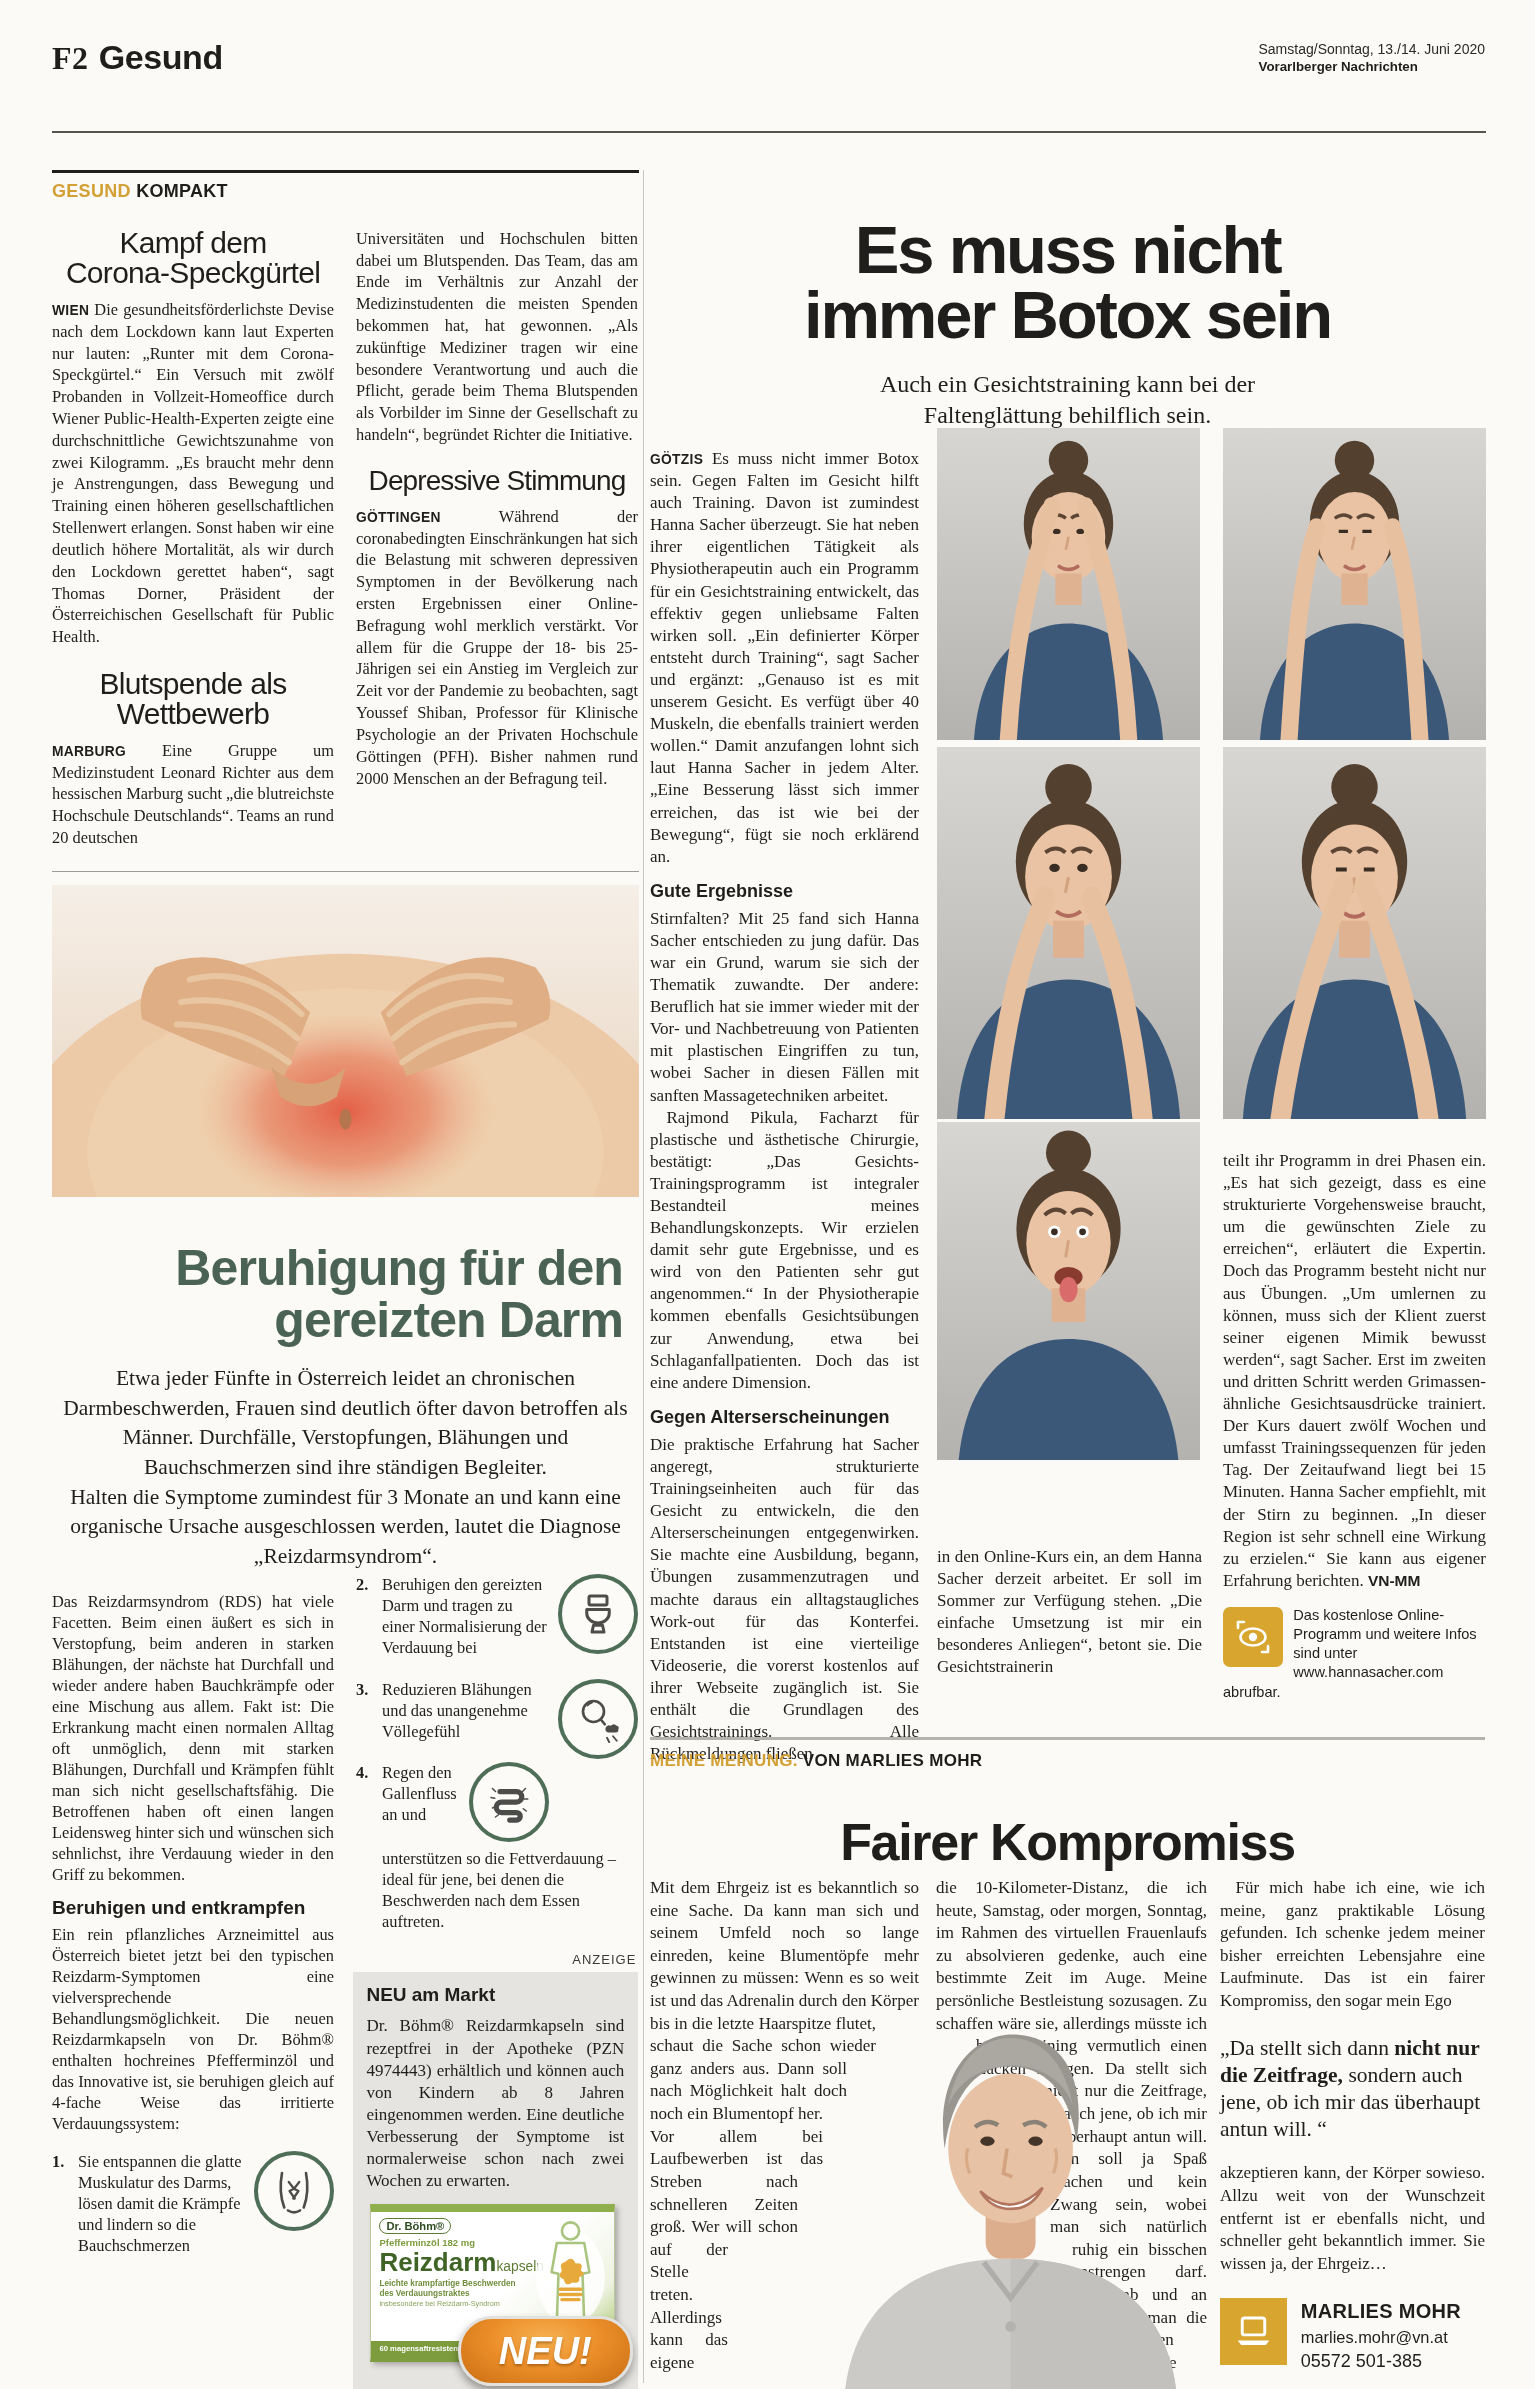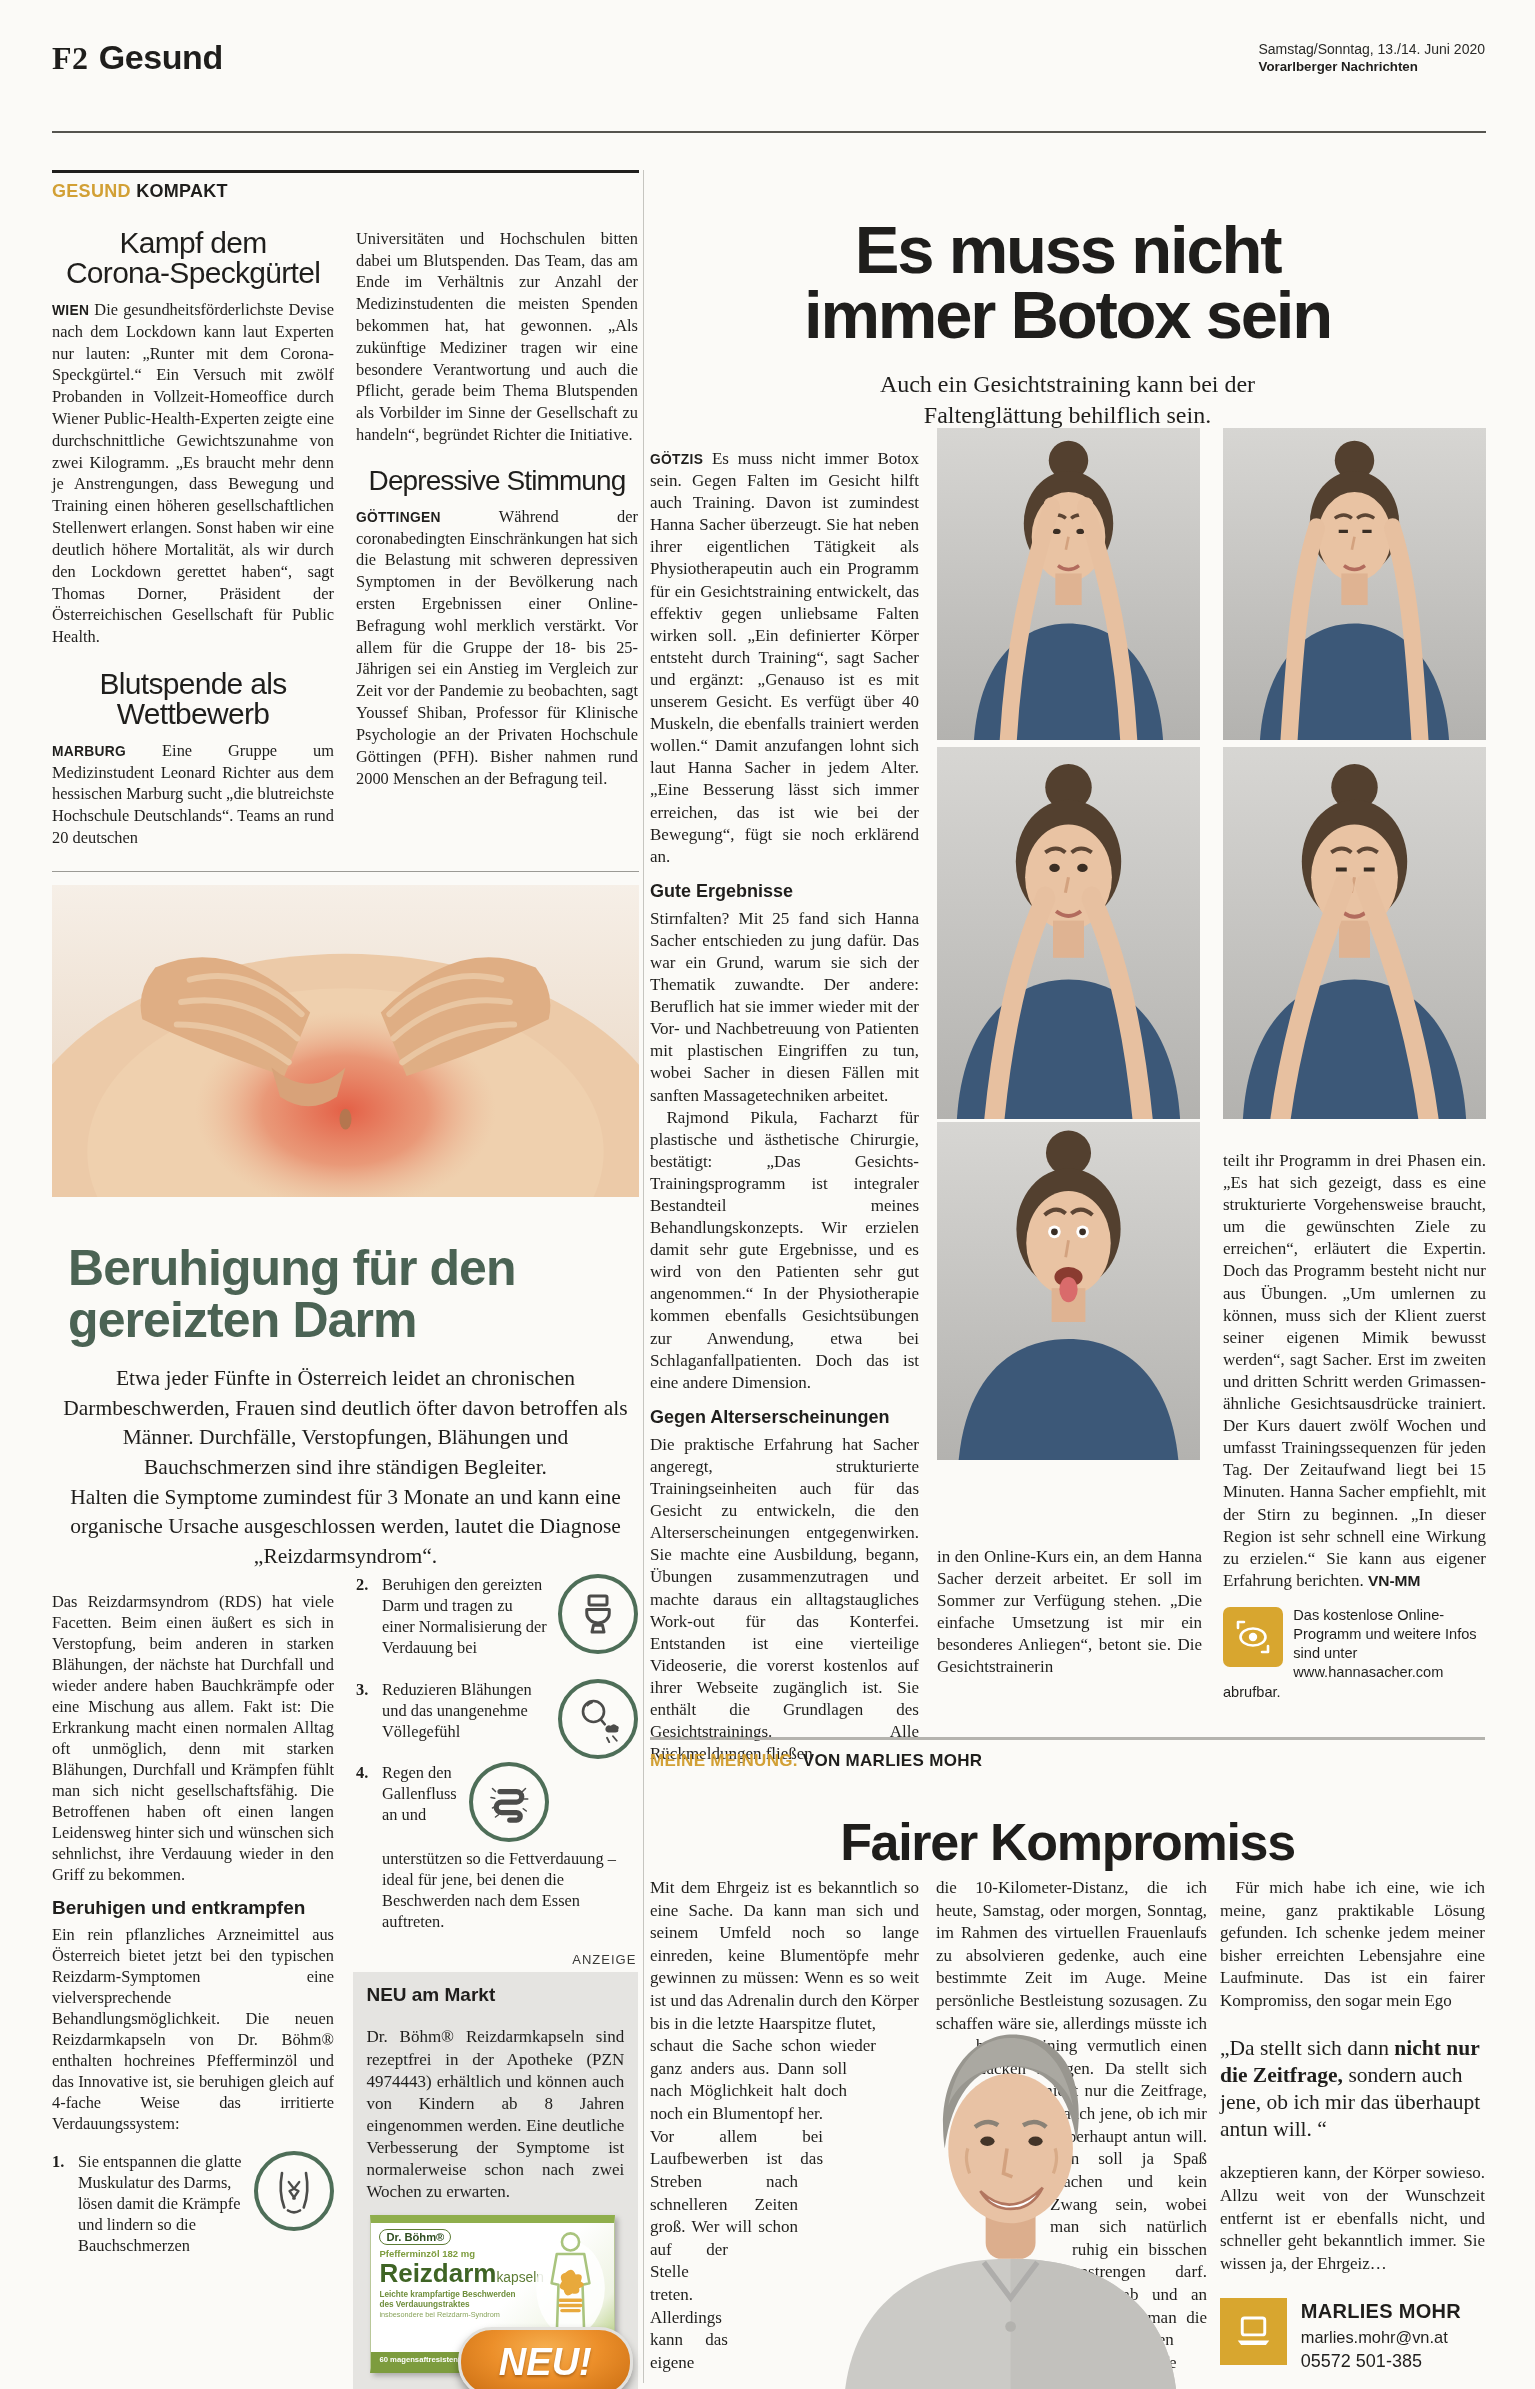--- a/index.html
+++ b/index.html
@@ -20,33 +20,33 @@
   .krule{position:absolute;left:52px;top:170px;width:587px;height:3.4px;background:#201f1d}
   .kicker{position:absolute;left:52px;top:181px;font:800 18px "Liberation Sans",sans-serif;letter-spacing:0.3px}
   .kcol{position:absolute;width:282px;font-size:16.4px;line-height:1.33}
   .khead{font-family:"Liberation Sans",sans-serif;font-weight:400;font-size:30px;line-height:1.0;
          letter-spacing:-0.7px;text-align:center;margin:20.7px 0 11.2px}
   .khead.first{margin-top:13.8px}
   .dl{font-family:"Liberation Sans",sans-serif;font-weight:800;font-size:13.8px;letter-spacing:0.3px}
   .thinrule{position:absolute;left:52px;top:871px;width:587px;height:0.9px;background:#9b9a95}
   
   .belly{position:absolute;left:52px;top:885px;width:587px;height:312px;overflow:hidden}
-  .ghead{position:absolute;left:68px;top:1208px;width:587px;text-align:left;color:#4b6354;
+  .ghead{position:absolute;left:36px;top:1208px;width:587px;text-align:right;color:#4b6354;
          font:800 50px/1.04 "Liberation Sans",sans-serif;letter-spacing:-0.9px}
   .dintro{position:absolute;left:62px;top:1364px;width:567px;text-align:center;font-size:21.5px;line-height:1.38}
   .dcol{position:absolute;width:282px;font-size:16.4px;line-height:1.28}
   .dsub{font:800 19px "Liberation Sans",sans-serif;margin:12px 0 5.2px}
   .ditem{position:relative;padding-left:26px;margin-bottom:20.7px}
   .dnum{position:absolute;left:0;top:0;font-weight:700}
   .dicon{float:right;margin:0 0 5.2px 8.6px;width:72px;height:72px;border:4.3px solid #4e6e58;border-radius:50%;
          background:#fcfbf8;display:flex;align-items:center;justify-content:center}
   .dicon svg{width:48px;height:48px}
   .anz{font:400 13px "Liberation Sans",sans-serif;letter-spacing:1px;text-align:right;margin:1.7px 1.7px 5.2px 0;color:#3a3a38}
   .adbox{background:#e5e4e1;padding:12px 13.8px 13.8px;margin-left:-3.4px}
-  .adbox h3{font:800 19px "Liberation Sans",sans-serif;margin:0 0 20px}
+  .adbox h3{font:800 19px "Liberation Sans",sans-serif;margin:0 0 9px}
   .adbox .adtext{font-size:17px;line-height:1.3;text-align:justify}
   .pack{position:relative;width:243px;height:145px;margin:12px 0 8.6px 3.4px;background:linear-gradient(135deg,#ffffff 55%,#eef3e2 80%,#9dbd55 100%);
         border:0.9px solid #b9c89a;border-top:8.6px solid #8fae4c;border-bottom:5.2px solid #7d9c3e;box-shadow:2.6px 3.4px 5.2px rgba(0,0,0,.25)}
   .pk-brand{display:inline-block;font:700 11.2px "Liberation Sans",sans-serif;color:#2e4d1f;border:1.3px solid #5d7c35;
             border-radius:8.6px;padding:0.9px 6px;margin:6px 0 1.7px 8.6px}
   .pk-line{display:block;font:700 9.5px "Liberation Sans",sans-serif;color:#7d9c3e;margin:0.9px 0 0 8.6px}
   .pk-prod{display:block;font:700 26px/1 "Liberation Sans",sans-serif;color:#3f6425;margin:1.7px 0 3.4px 8.6px}
   .pk-prod2{font-size:13.8px;font-weight:400;color:#5d7c35}
   .pk-claim{display:block;font:700 8.2px "Liberation Sans",sans-serif;color:#6f8e3c;margin-left:8.6px;line-height:1.25}
   .pk-claim2{display:block;font:400 7.3px "Liberation Sans",sans-serif;color:#8aa45c;margin-left:8.6px}

